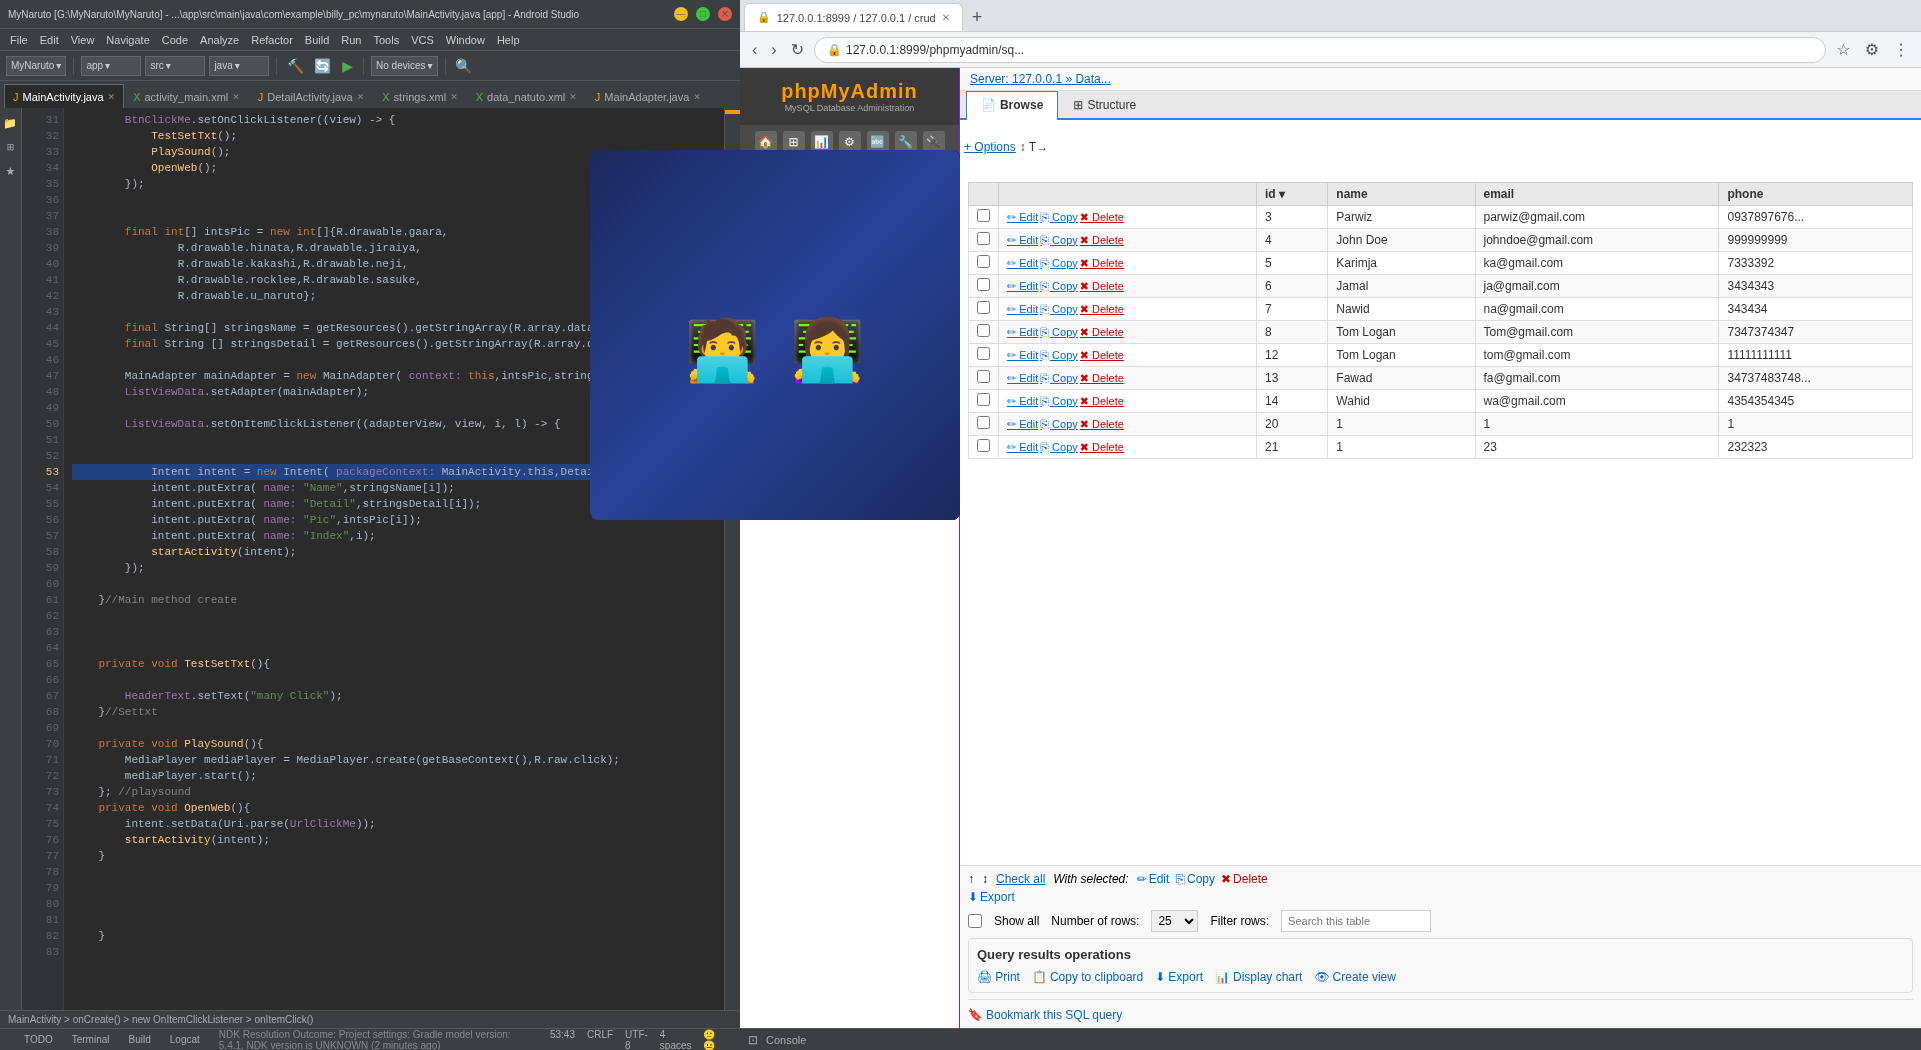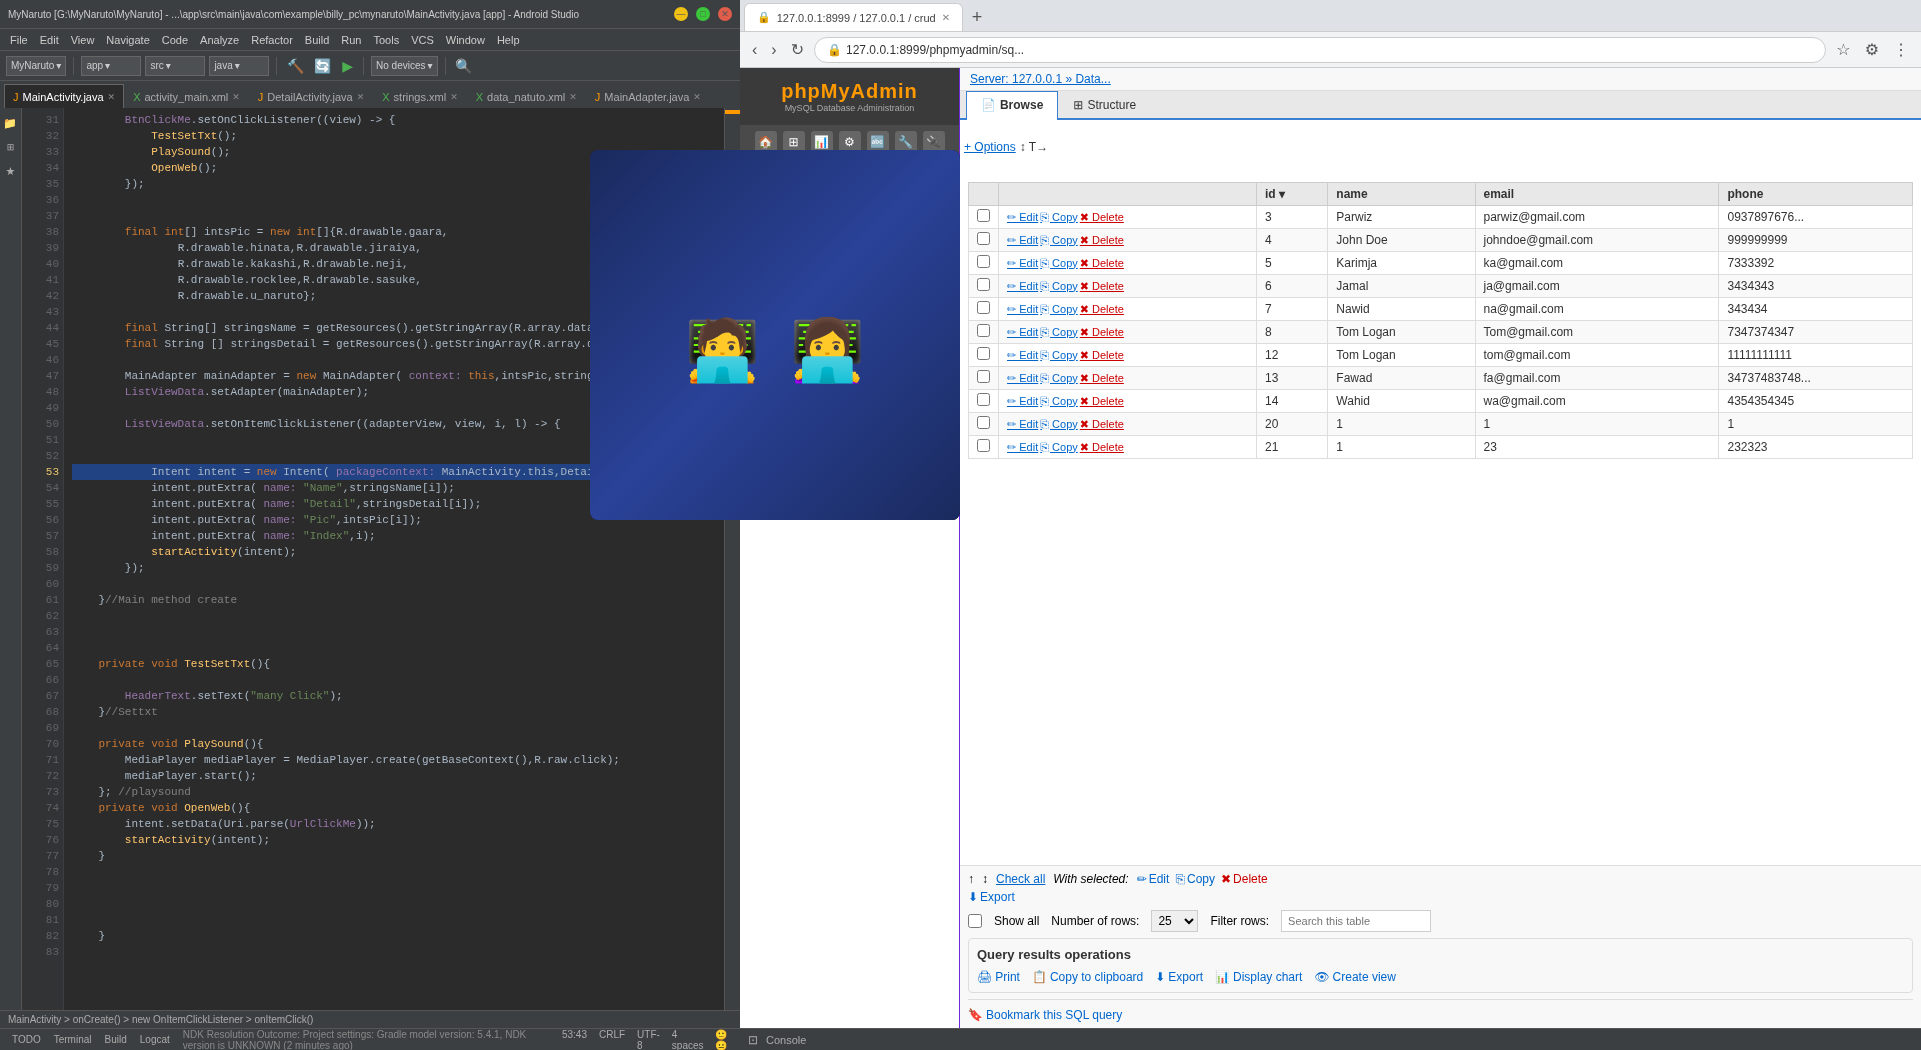--- a/index.html
+++ b/index.html
@@ -193,24 +193,24 @@
       display: flex;
       flex-direction: column;
     }
 
     .as-bottom-bar {
       height: 22px;
       background: #3c3f41;
       border-top: 1px solid #555;
       display: flex;
       align-items: center;
-      padding: 0 12px;
+      padding: 0 24px;
       color: #aaa;
       font-size: 10px;
-      gap: 13px;
+      gap: 19px;
       flex-shrink: 0;
     }
 
     .as-status-right {
       margin-left: auto;
       display: flex;
       gap: 12px;
     }
 
     

